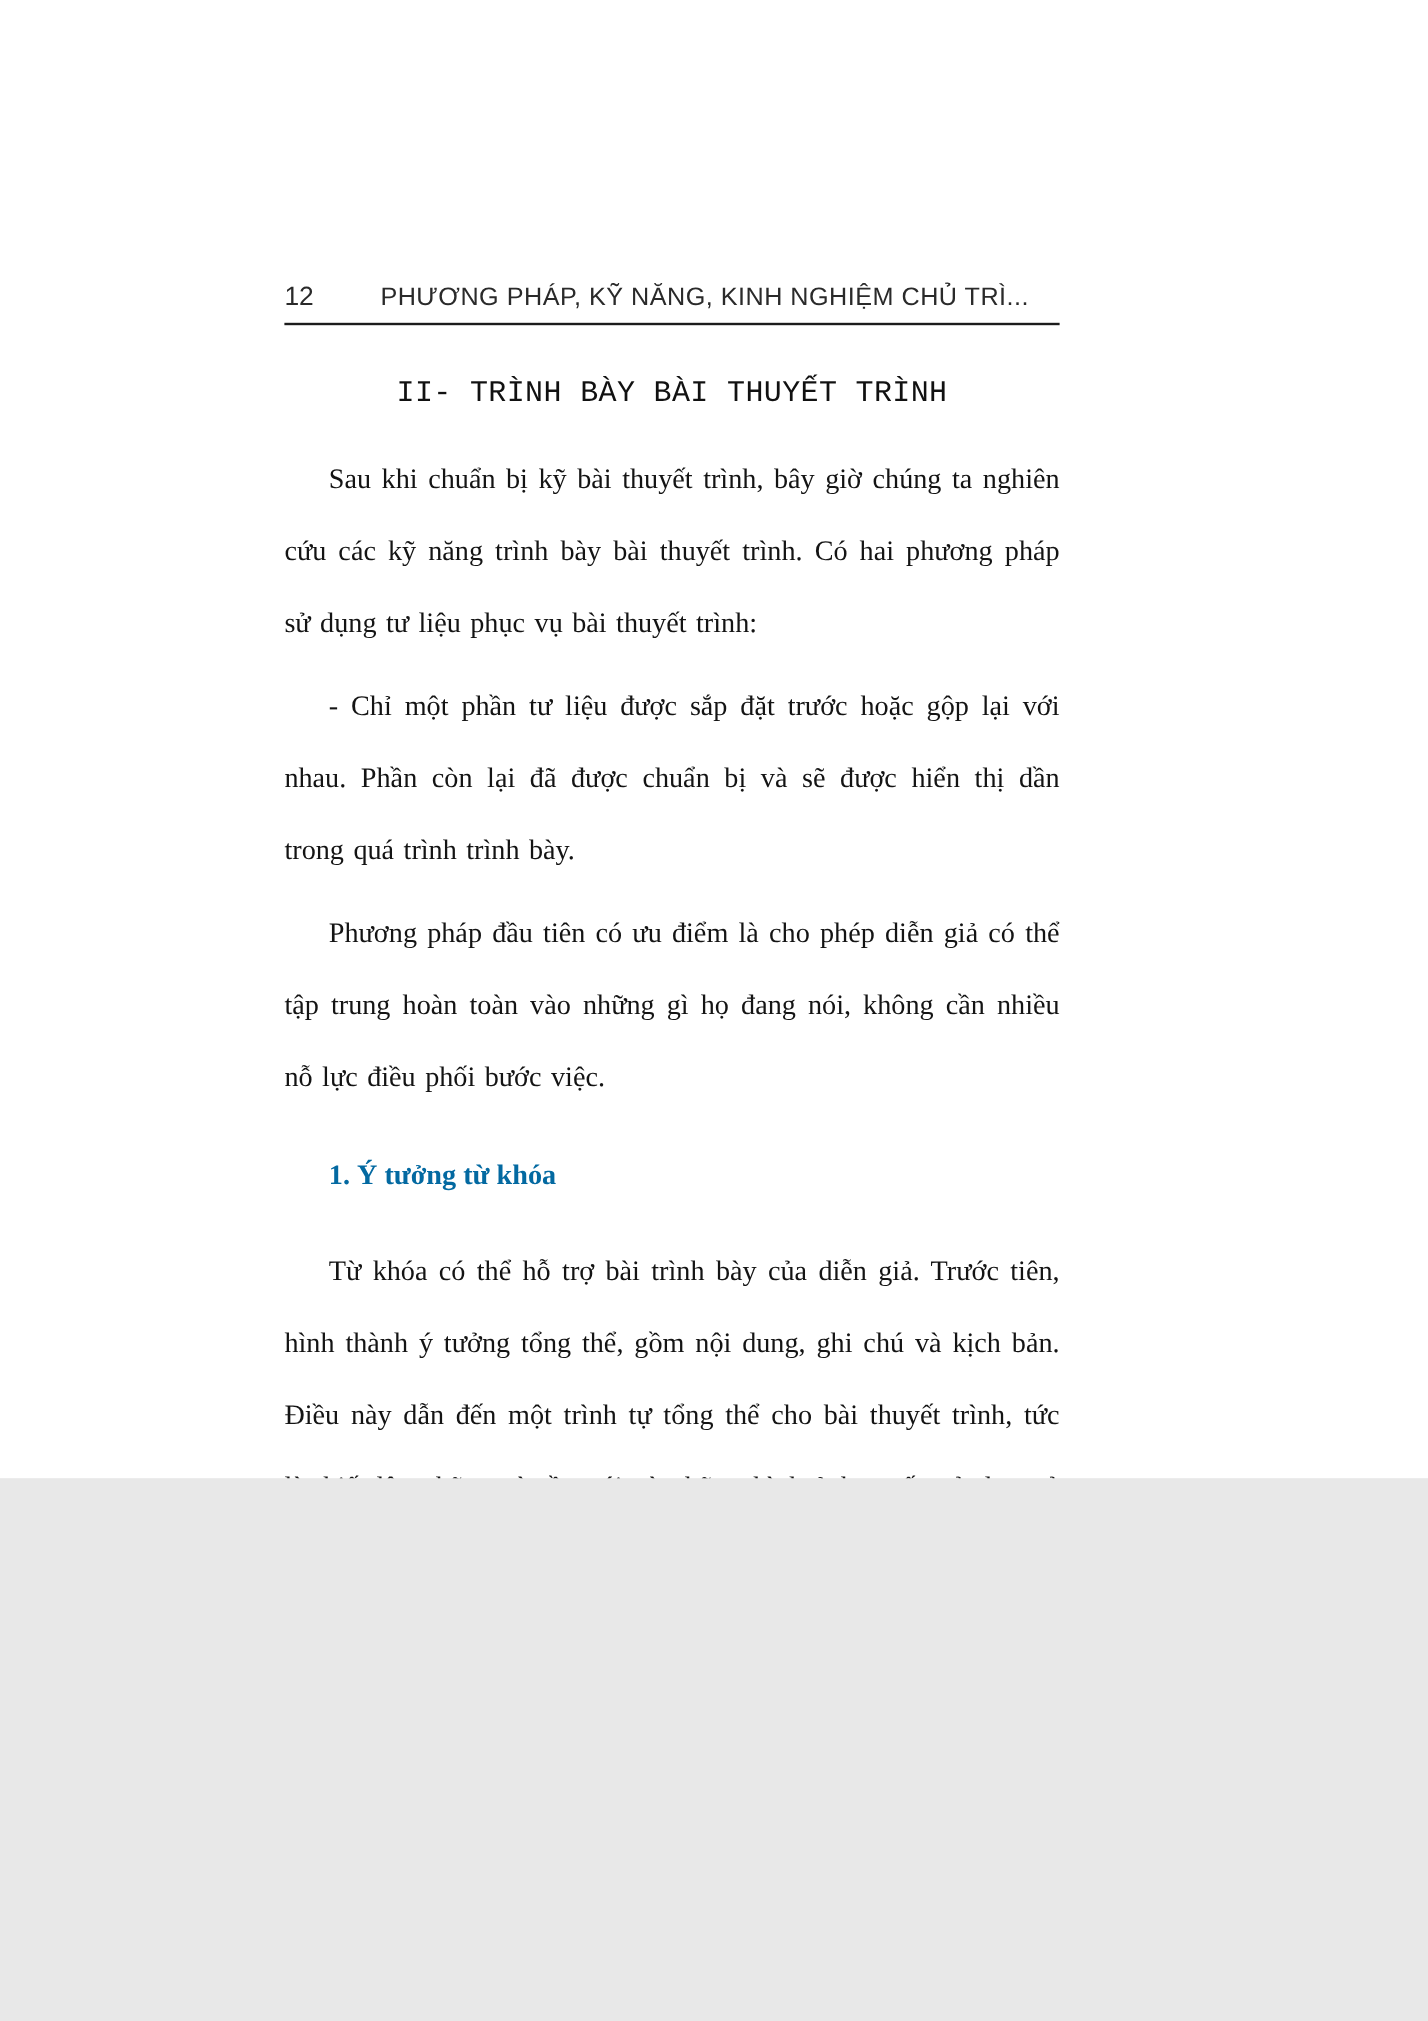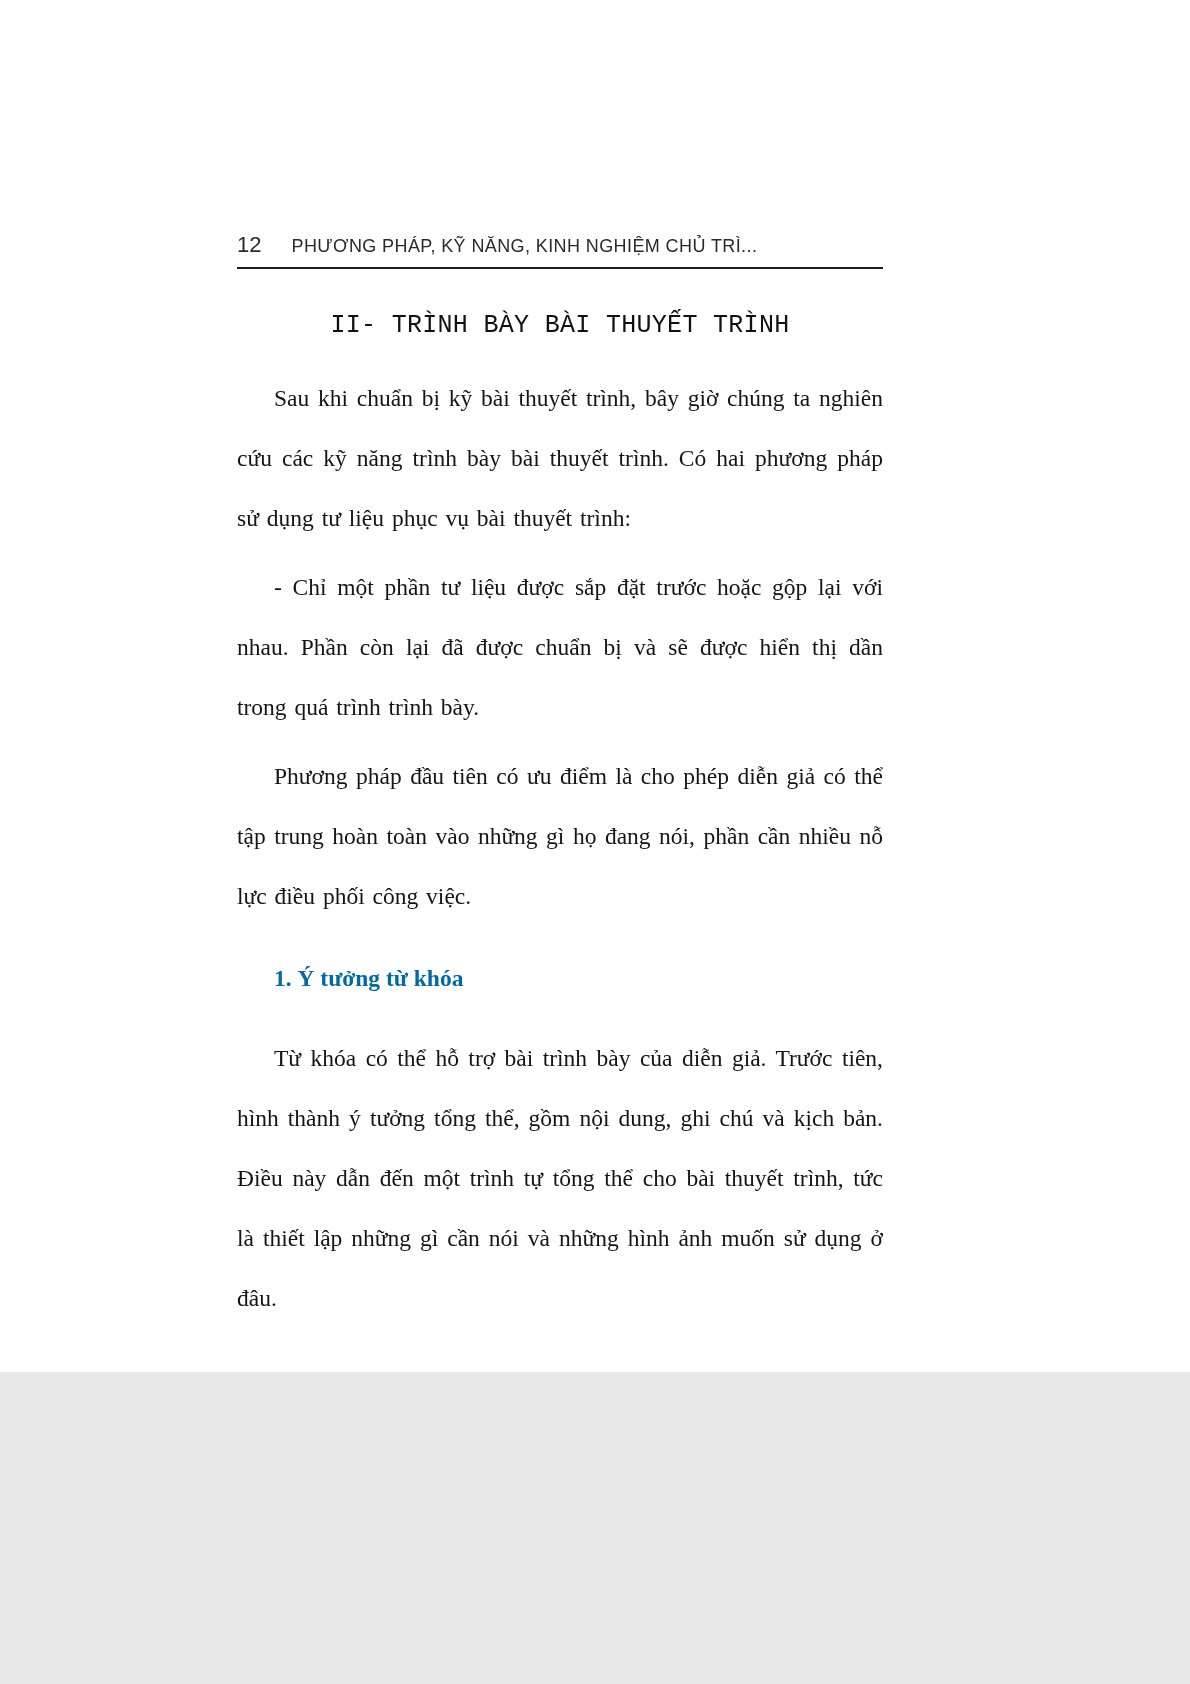--- a/index.html
+++ b/index.html
@@ -3,21 +3,21 @@
 <meta charset="utf-8">
 <style>
   html, body {
     margin: 0;
     padding: 0;
     background: #e8e8e8;
   }
   .page {
     position: relative;
     width: 1190px;
-    height: 1372px;
+    height: 1232px;
     margin: 0 auto;
     background: #ffffff;
     overflow: hidden;
     box-sizing: border-box;
   }
   .content-column {
     position: absolute;
     left: 237px;
     top: 208px;
     width: 646px;
@@ -27,21 +27,22 @@
     align-items: baseline;
     font-family: "Liberation Sans", sans-serif;
     color: #2a2a2a;
   }
   .page-number {
     font-size: 22px;
     flex: 0 0 auto;
   }
   .running-title {
     flex: 1 1 auto;
-    font-size: 18px;
+    text-align: center;
+    font-size: 21px;
     letter-spacing: 0.4px;
     padding-left: 30px;
     white-space: nowrap;
     margin-top: 28px;
   }
   .header-rule {
     margin-top: 9px;
     border: 0;
     border-top: 2px solid #1c1c1c;
     height: 0;
@@ -88,21 +89,21 @@
       <span class="running-title">PHƯƠNG PHÁP, KỸ NĂNG, KINH NGHIỆM CHỦ TRÌ...</span>
     </header>
 
     <hr class="header-rule">
 
     <h1 class="section-title">II- TRÌNH BÀY BÀI THUYẾT TRÌNH</h1>
 
     <div class="body-text">
       <p>Sau khi chuẩn bị kỹ bài thuyết trình, bây giờ chúng ta nghiên cứu các kỹ năng trình bày bài thuyết trình. Có hai phương pháp sử dụng tư liệu phục vụ bài thuyết trình:</p>
       <p>- Chỉ một phần tư liệu được sắp đặt trước hoặc gộp lại với nhau. Phần còn lại đã được chuẩn bị và sẽ được hiển thị dần trong quá trình trình bày.</p>
-      <p>Phương pháp đầu tiên có ưu điểm là cho phép diễn giả có thể tập trung hoàn toàn vào những gì họ đang nói, phần cần nhiều nỗ lực điều phối công việc.</p>
+      <p>Phương pháp đầu tiên có ưu điểm là cho phép diễn giả có thể tập trung hoàn toàn vào những gì họ đang nói, không cần nhiều nỗ lực điều phối bước việc.</p>
 
       <h2 class="sub-heading">1. Ý tưởng từ khóa</h2>
 
       <p>Từ khóa có thể hỗ trợ bài trình bày của diễn giả. Trước tiên, hình thành ý tưởng tổng thể, gồm nội dung, ghi chú và kịch bản. Điều này dẫn đến một trình tự tổng thể cho bài thuyết trình, tức là thiết lập những gì cần nói và những hình ảnh muốn sử dụng ở đâu.</p>
     </div>
 
   </div>
 </div>
 
 </body></html>

